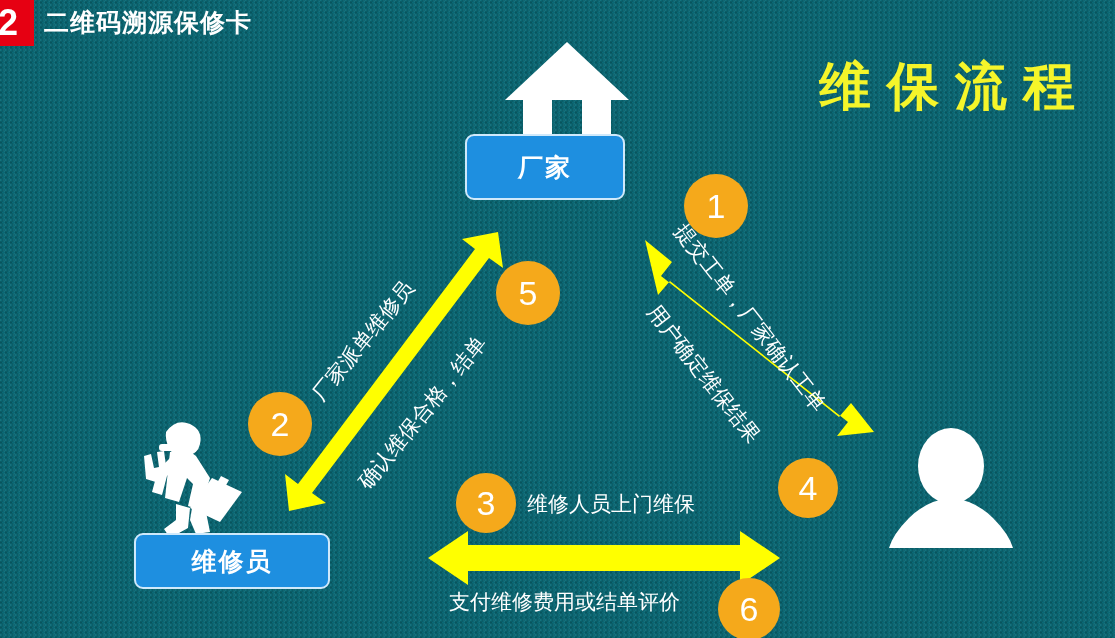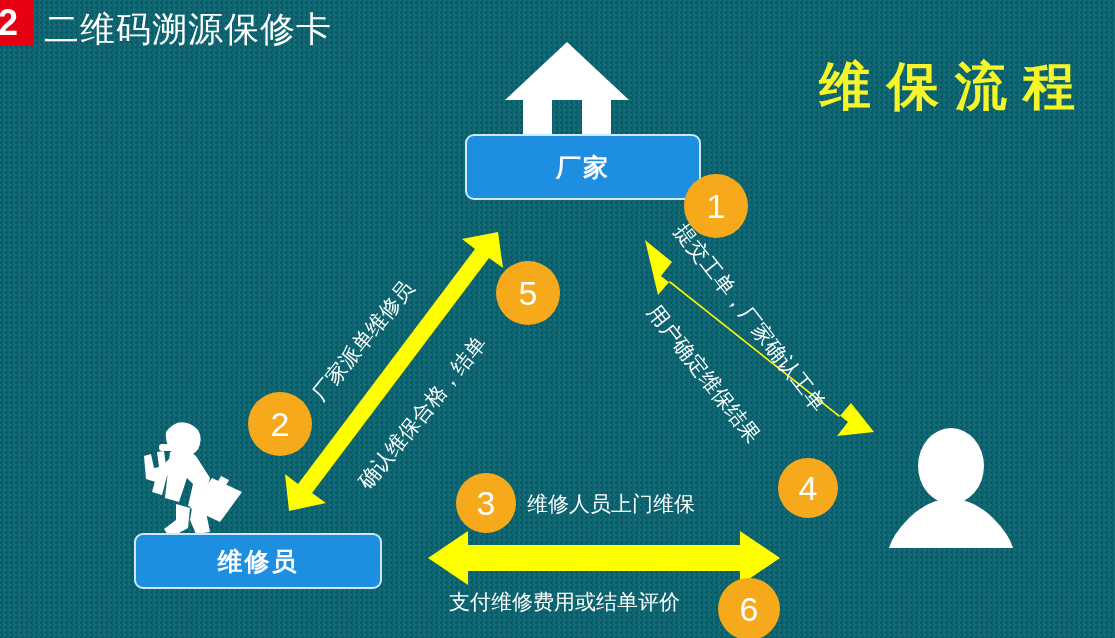--- a/index.html
+++ b/index.html
@@ -42,22 +42,22 @@
     font-weight: bold;
     line-height: 46px;
     text-align: center;
     letter-spacing: 0px;
   }
   .page-title {
     position: absolute;
     left: 44px;
     top: 6px;
     color: #ffffff;
-    font-size: 35px;
-    font-weight: normal;
+    font-size: 25px;
+    font-weight: bold;
     letter-spacing: 1px;
     white-space: nowrap;
   }
   .section-title {
     position: absolute;
     right: 24px;
     top: 52px;
     color: #f5f52a;
     font-size: 52px;
     font-weight: bold;
@@ -73,22 +73,22 @@
     border-radius: 9px;
     color: #ffffff;
     font-size: 25px;
     font-weight: bold;
     display: flex;
     align-items: center;
     justify-content: center;
     letter-spacing: 2px;
     box-sizing: border-box;
   }
-  #node-factory { left: 465px; top: 134px; width: 236px; height: 66px; }
-  #node-repair  { left: 134px; top: 533px; width: 248px; height: 56px; }
+  #node-factory { left: 465px; top: 134px; width: 160px; height: 66px; }
+  #node-repair  { left: 134px; top: 533px; width: 196px; height: 56px; }
   #node-user    { left: 858px; top: 536px; width: 182px; height: 58px; }
 
   
   .icon-wrap { position: absolute; }
   #icon-house { left: 505px; top: 42px; width: 124px; height: 100px; }
   #icon-worker { left: 126px; top: 418px; width: 130px; height: 124px; }
   #icon-user  { left: 872px; top: 428px; width: 158px; height: 120px; }
 
   
   .arrow-layer {

